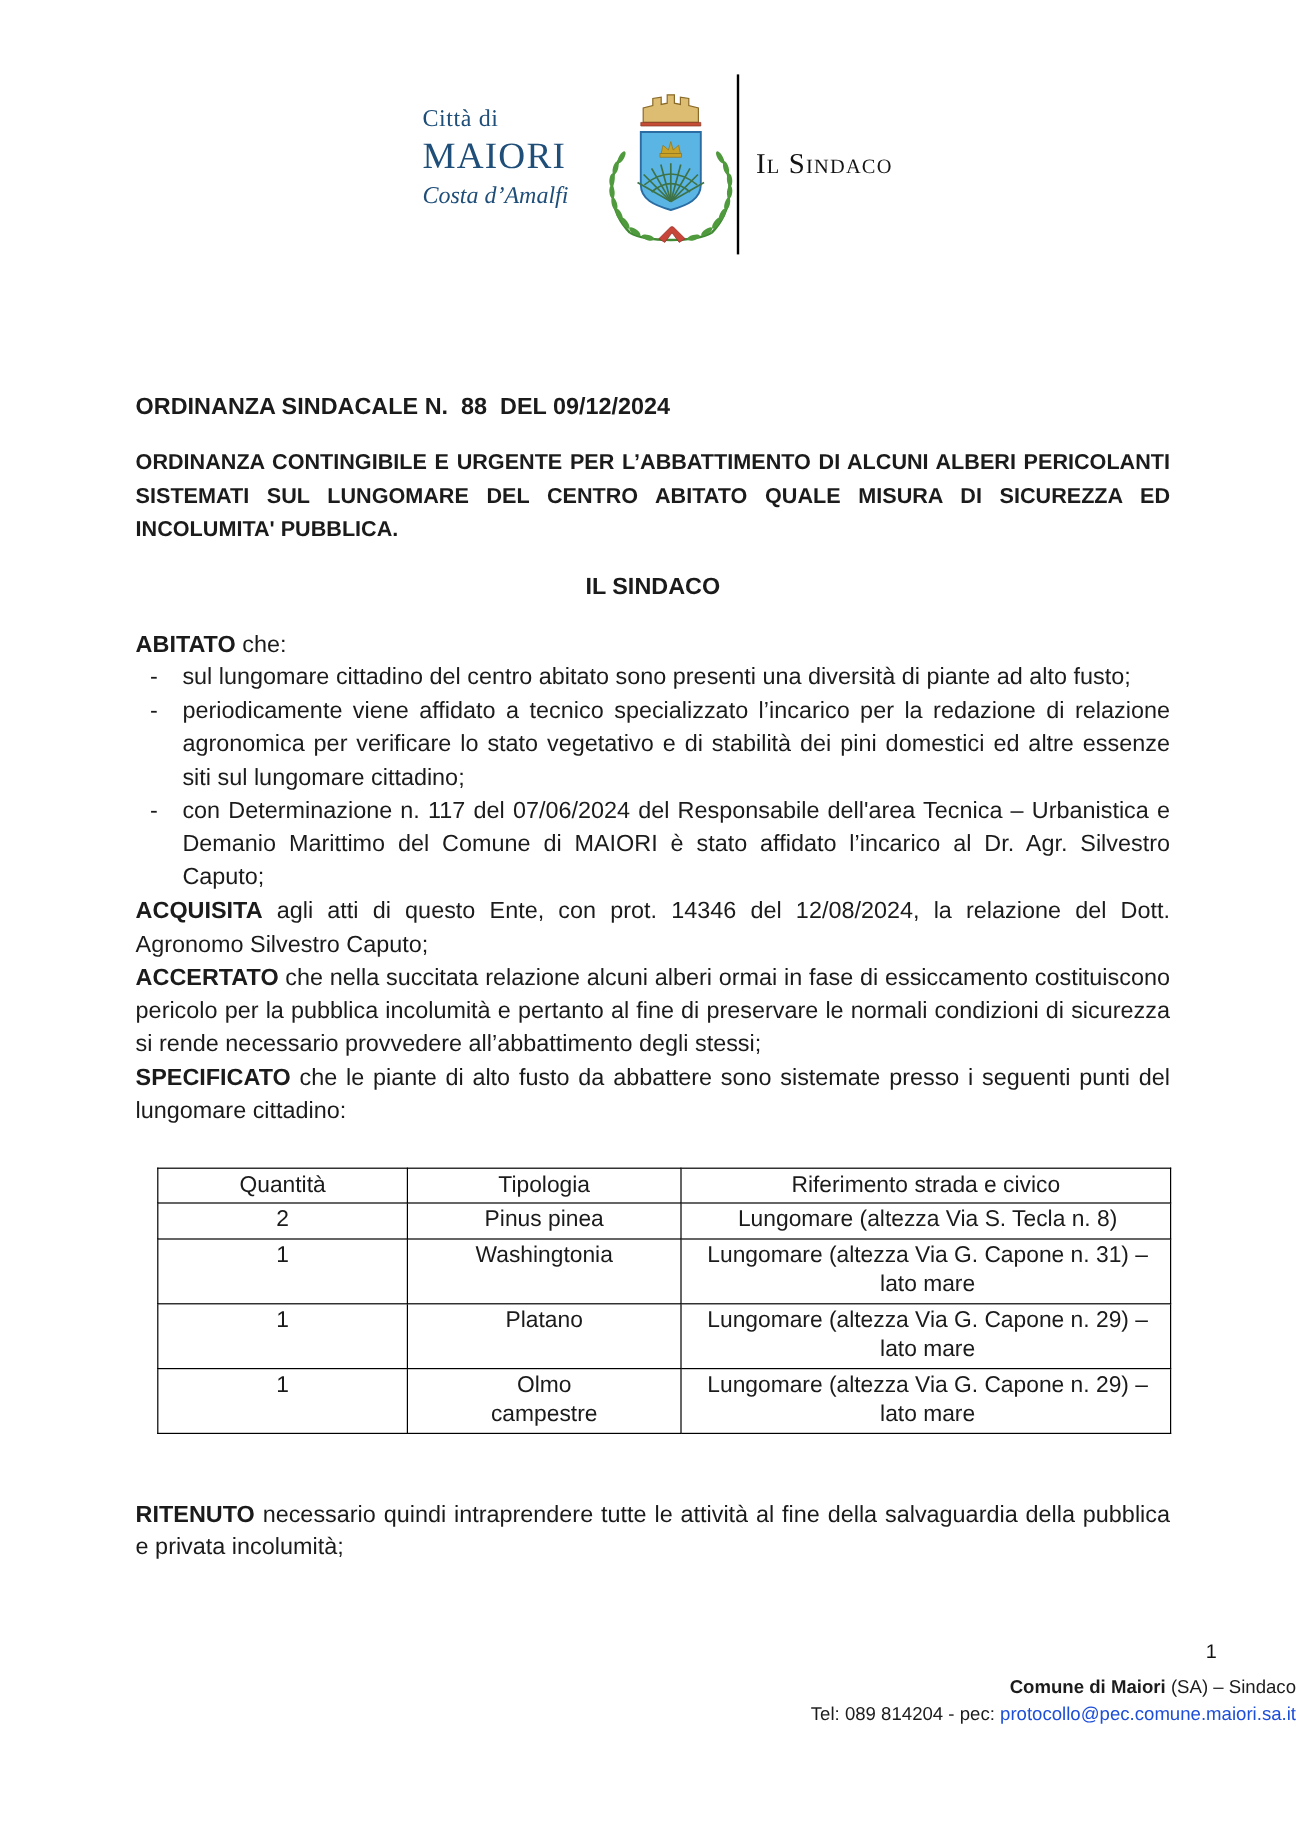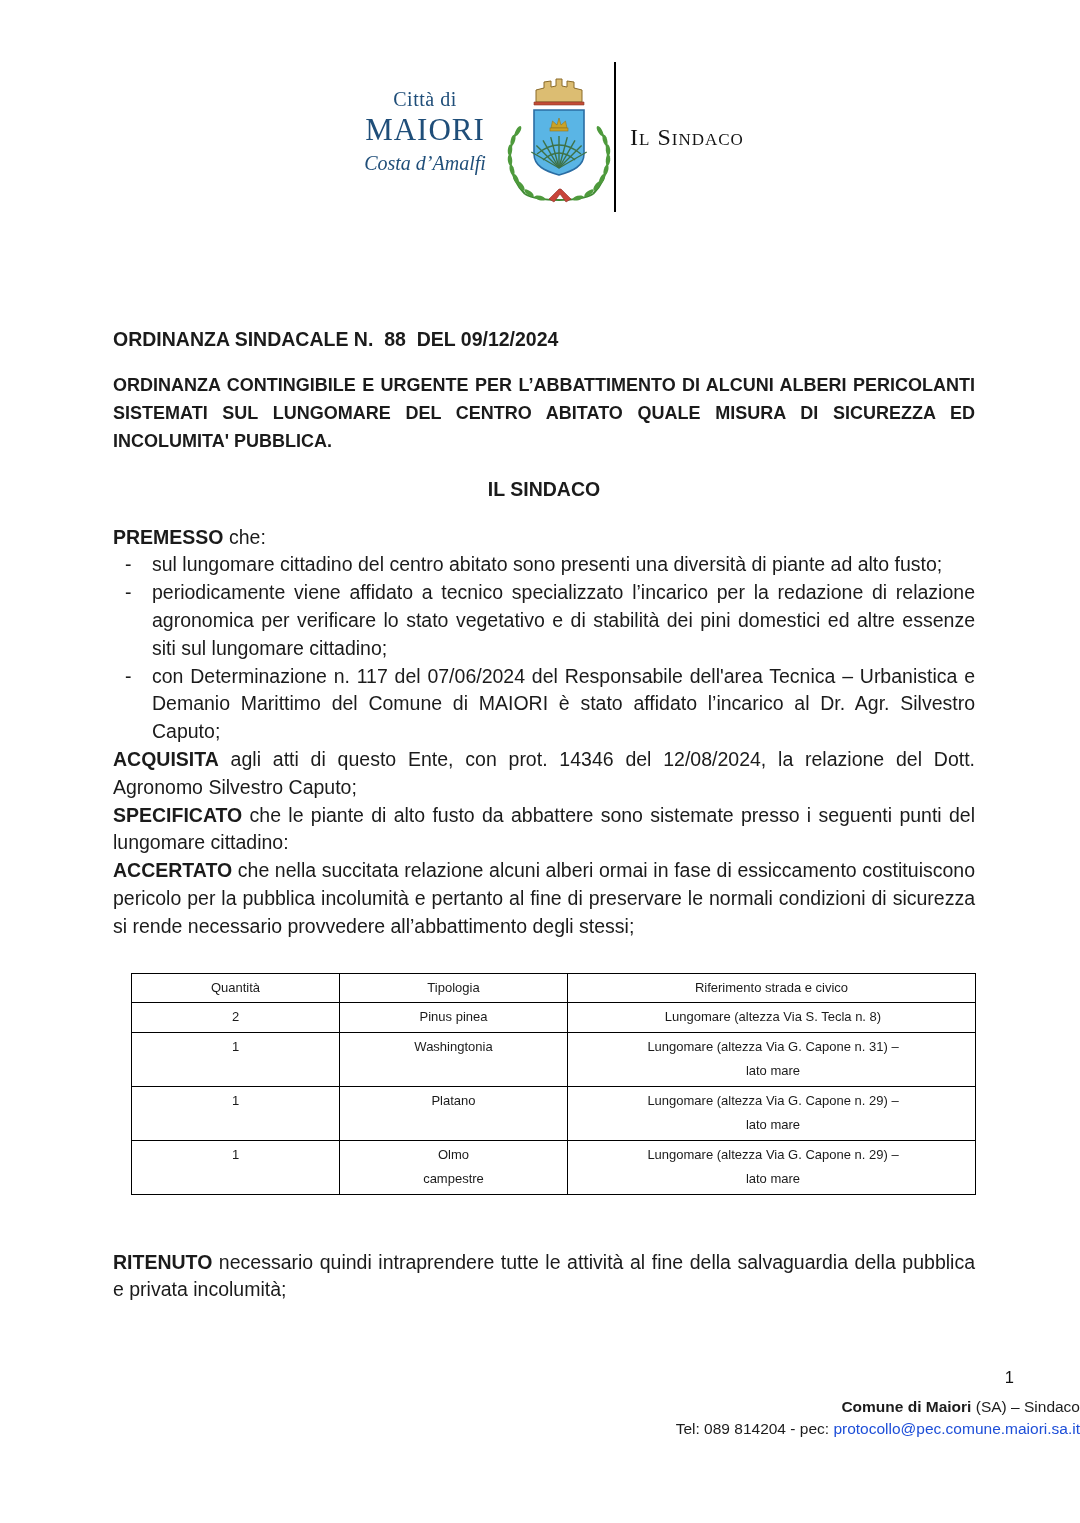--- a/index.html
+++ b/index.html
@@ -4,21 +4,21 @@
 <style>
   html,body { margin:0; padding:0; background:#ffffff; }
   .page {
     position:relative; width:1080px; height:1523px; background:#ffffff;
     font-family:"Liberation Sans", sans-serif; color:#1b1b1b; overflow:hidden;
   }
   .content { margin-left:113px; width:862px; }
 
   
   .letterhead { position:relative; height:150px; margin-top:62px; }
-  .brand { position:absolute; left:352px; top:26px; width:146px; text-align:center;
+  .brand { position:absolute; left:352px; top:26px; width:146px; text-align:left;
            color:#1f4e79; font-family:"Liberation Serif", serif; }
   .brand-prefix { font-size:20px; letter-spacing:0.5px; }
   .brand-name { font-size:31px; letter-spacing:1px; margin-top:1px; }
   .brand-tagline { font-size:20px; font-style:italic; margin-top:4px; }
   .crest { position:absolute; left:503px; top:12px; width:112px; height:132px; }
   .lh-divider { position:absolute; left:614px; top:0; width:2px; height:150px; background:#000; }
   .office { position:absolute; left:630px; top:62px; font-family:"Liberation Serif", serif;
             font-variant:small-caps; font-size:24px; letter-spacing:1px; color:#141414; }
 
   
@@ -26,21 +26,21 @@
   .subject { margin-top:20px; font-weight:bold; font-size:18px; line-height:28.2px; text-align:justify; }
   .sindaco-heading { margin-top:22px; text-align:center; font-weight:bold; font-size:19.5px; }
   .para { font-size:19.5px; line-height:27.8px; text-align:justify; margin:0; }
   .premesso { margin-top:23px; }
   .bullet { position:relative; padding-left:39px; }
   .bullet-marker { position:absolute; left:12px; top:0; }
   b.lead { font-weight:bold; }
 
   
   .doc-table { margin:32px 15px 0 18px; border-collapse:collapse; table-layout:fixed;
-               width:844px; font-size:13px; }
+               width:844px; font-size:19px; }
   .doc-table th, .doc-table td {
     border:1.5px solid #000; padding:2px 8px; line-height:24.5px;
     vertical-align:top; font-weight:normal; white-space:pre-line;
   }
   .doc-table th { text-align:center; }
   .doc-table td.c-qty, .doc-table td.c-type { text-align:center; }
   .doc-table td.c-ref { text-align:center; padding-left:11px; }
 
   .closing { margin-top:54px; }
 
@@ -122,29 +122,29 @@
   </div>
 
   <div class="content">
 
     <div class="doc-title">ORDINANZA SINDACALE N.  88  DEL 09/12/2024</div>
 
     <div class="subject">ORDINANZA CONTINGIBILE E URGENTE PER L’ABBATTIMENTO DI ALCUNI ALBERI PERICOLANTI SISTEMATI SUL LUNGOMARE DEL CENTRO ABITATO QUALE MISURA DI SICUREZZA ED INCOLUMITA' PUBBLICA.</div>
 
     <div class="sindaco-heading">IL SINDACO</div>
 
-    <p class="para premesso"><b class="lead">PREMESSO</b><span> che:</span></p>
+    <p class="para premesso"><b class="lead">ABITATO</b><span> che:</span></p>
 
     <div class="para bullet"><span class="bullet-marker">-</span><span>sul lungomare cittadino del centro abitato sono presenti una diversità di piante ad alto fusto;</span></div>
     <div class="para bullet"><span class="bullet-marker">-</span><span>periodicamente viene affidato a tecnico specializzato l’incarico per la redazione di relazione agronomica per verificare lo stato vegetativo e di stabilità dei pini domestici ed altre essenze siti sul lungomare cittadino;</span></div>
     <div class="para bullet"><span class="bullet-marker">-</span><span>con Determinazione n. 117 del 07/06/2024 del Responsabile dell'area Tecnica – Urbanistica e Demanio Marittimo del Comune di MAIORI è stato affidato l’incarico al Dr. Agr. Silvestro Caputo;</span></div>
 
     <p class="para"><b class="lead">ACQUISITA</b><span> agli atti di questo Ente, con prot. 14346 del 12/08/2024, la relazione del Dott. Agronomo Silvestro Caputo;</span></p>
+    <p class="para"><b class="lead">ACCERTATO</b><span> che nella succitata relazione alcuni alberi ormai in fase di essiccamento costituiscono pericolo per la pubblica incolumità e pertanto al fine di preservare le normali condizioni di sicurezza si rende necessario provvedere all’abbattimento degli stessi;</span></p>
     <p class="para"><b class="lead">SPECIFICATO</b><span> che le piante di alto fusto da abbattere sono sistemate presso i seguenti punti del lungomare cittadino:</span></p>
-    <p class="para"><b class="lead">ACCERTATO</b><span> che nella succitata relazione alcuni alberi ormai in fase di essiccamento costituiscono pericolo per la pubblica incolumità e pertanto al fine di preservare le normali condizioni di sicurezza si rende necessario provvedere all’abbattimento degli stessi;</span></p>
 
     <table class="doc-table">
       <colgroup>
           <col style="width:208px">
           <col style="width:228px">
           <col style="width:408px">
         </colgroup>
       <thead>
         <tr>
           <th>Quantità</th>

